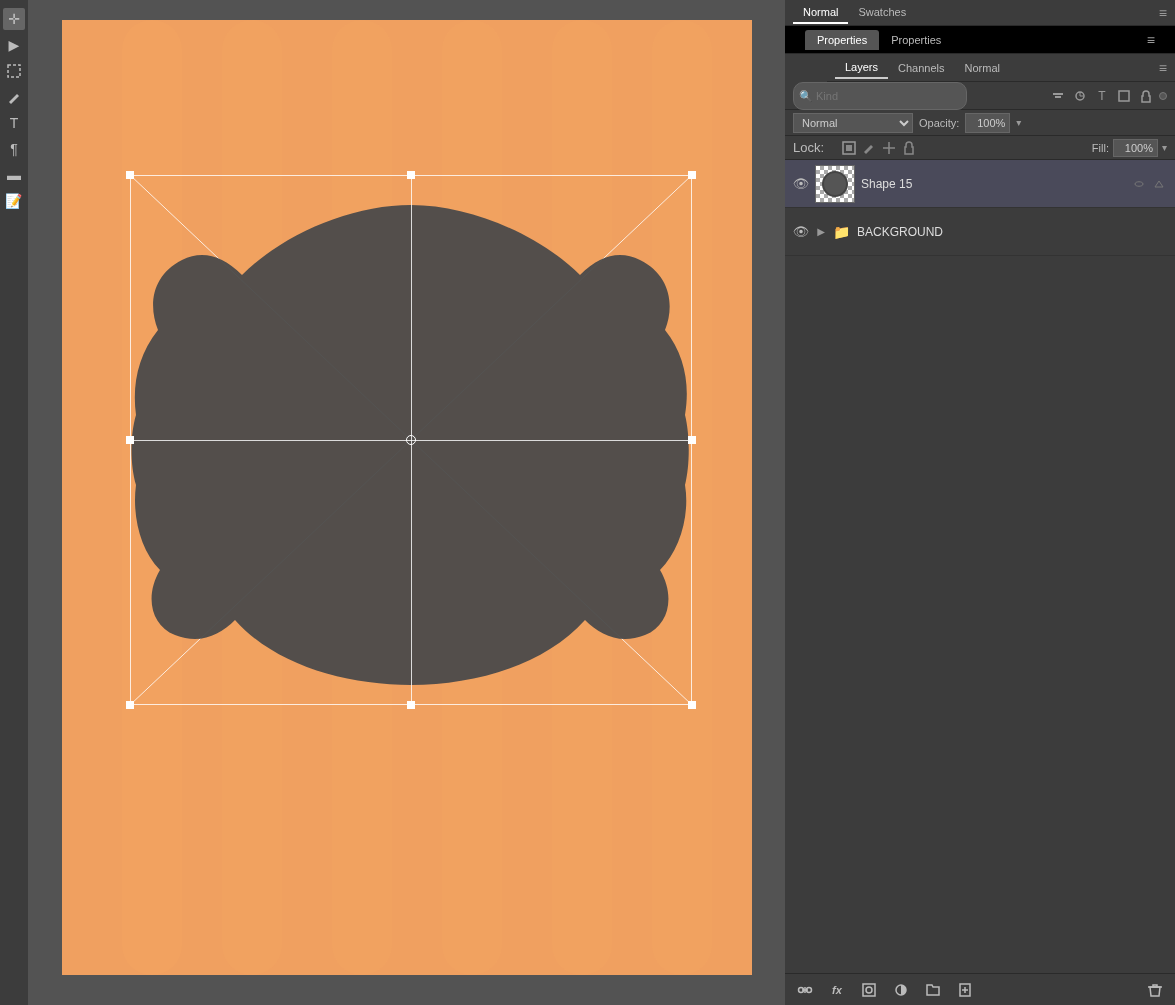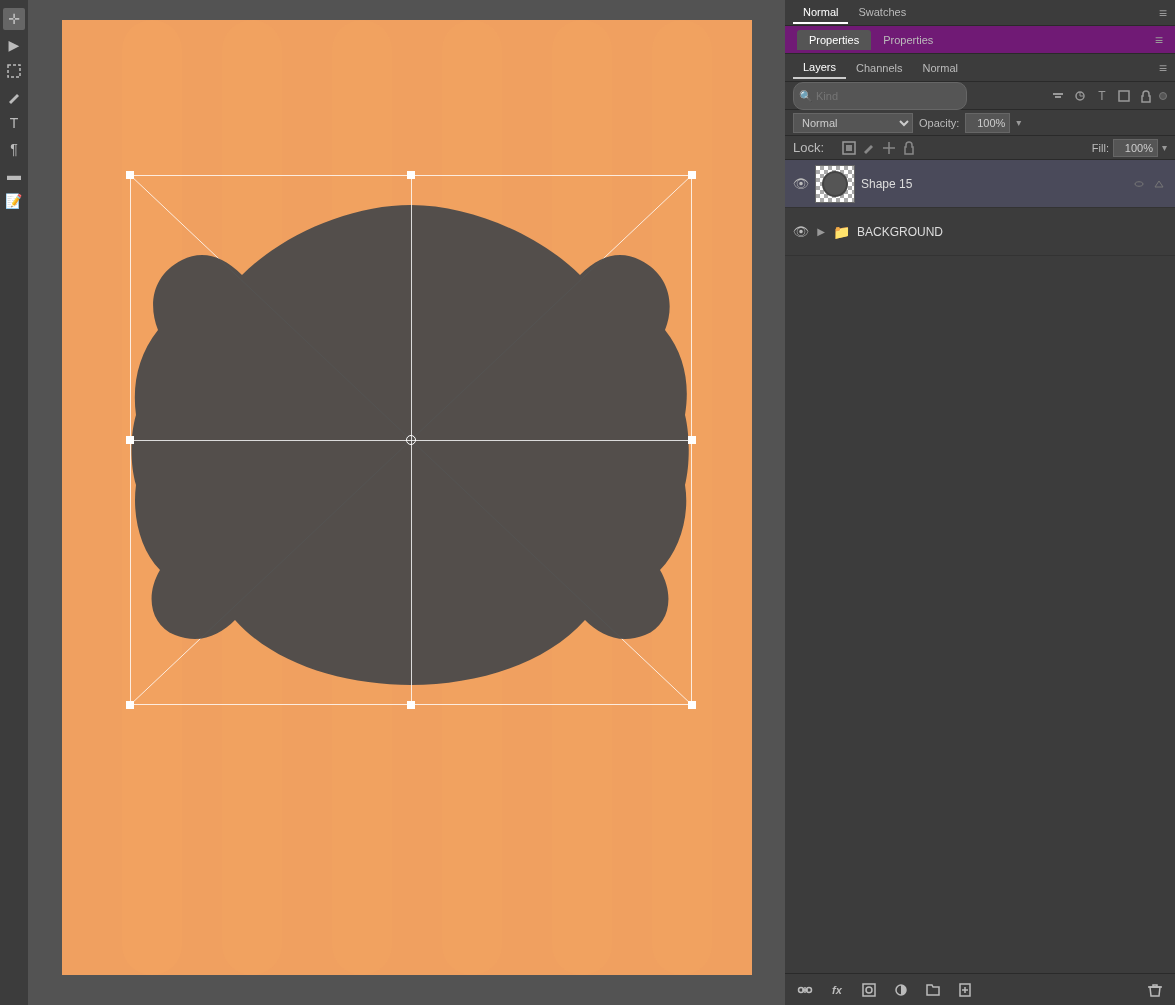--- a/index.html
+++ b/index.html
@@ -147,23 +147,23 @@
       color: #999;
       font-size: 14px;
       cursor: pointer;
     }
 
     
     .props-adj-bar {
       display: flex;
       align-items: center;
       height: 28px;
-      background: #701a75;
+      background: #000000;
       border-bottom: 1px solid #2a2a2a;
-      padding: 0 12px;
+      padding: 0 20px;
     }
     .pa-tab {
       padding: 4px 12px;
       font-size: 11px;
       color: #bbb;
       cursor: pointer;
     }
     .pa-tab.active {
       color: #fff;
       background: #555;
@@ -171,20 +171,21 @@
     }
 
     
     .layers-bar {
       display: flex;
       align-items: center;
       height: 28px;
       background: #3c3c3c;
       border-bottom: 1px solid #2a2a2a;
       padding: 0 8px;
+      margin-left: 42px;
     }
     .layer-tab {
       padding: 4px 10px;
       font-size: 11px;
       color: #bbb;
       cursor: pointer;
     }
     .layer-tab.active {
       color: #fff;
       border-bottom: 2px solid #ccc;

